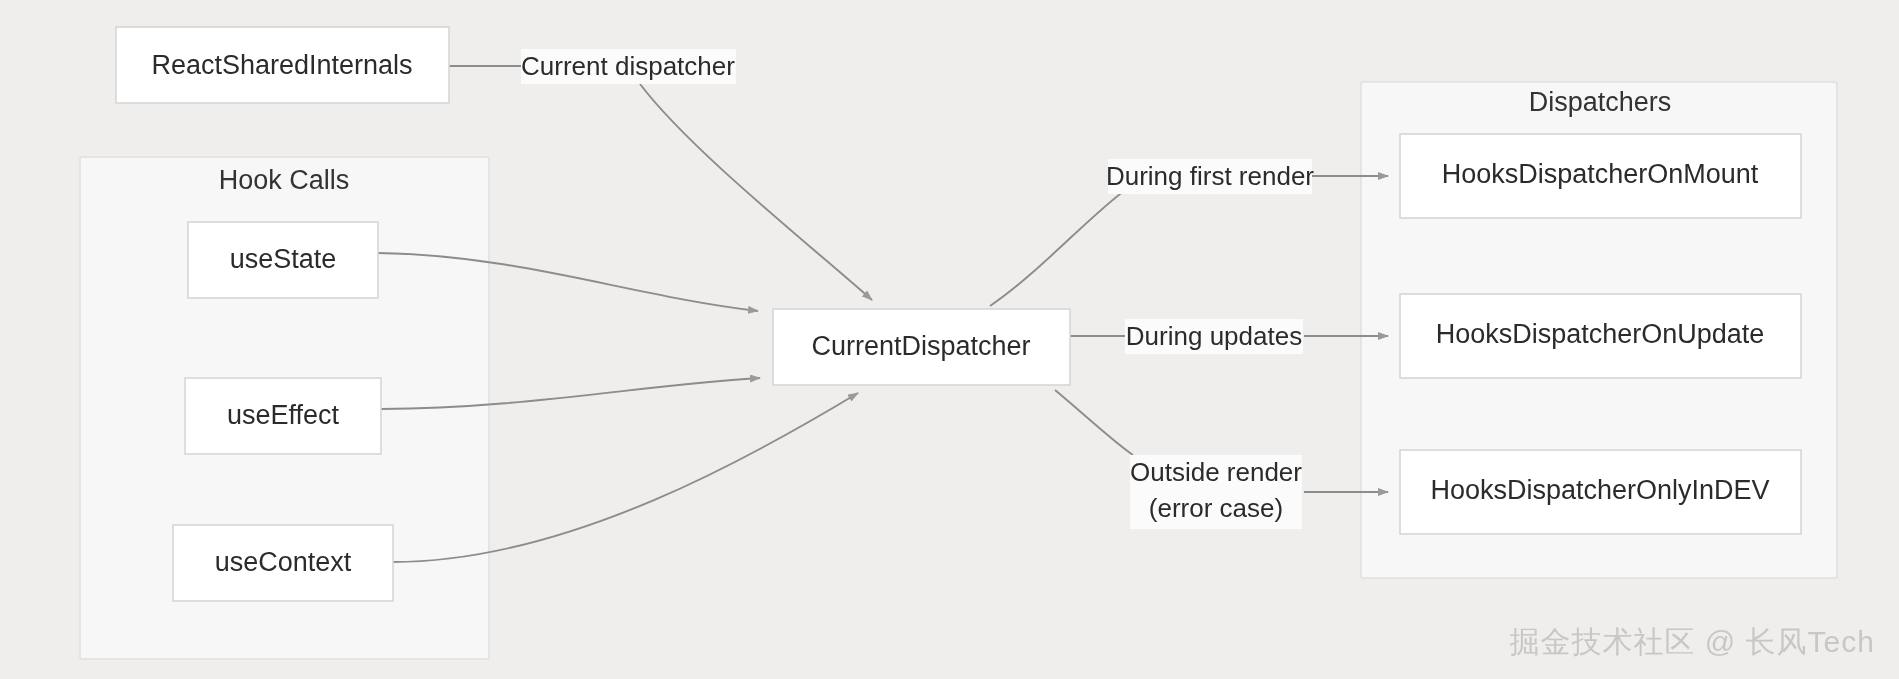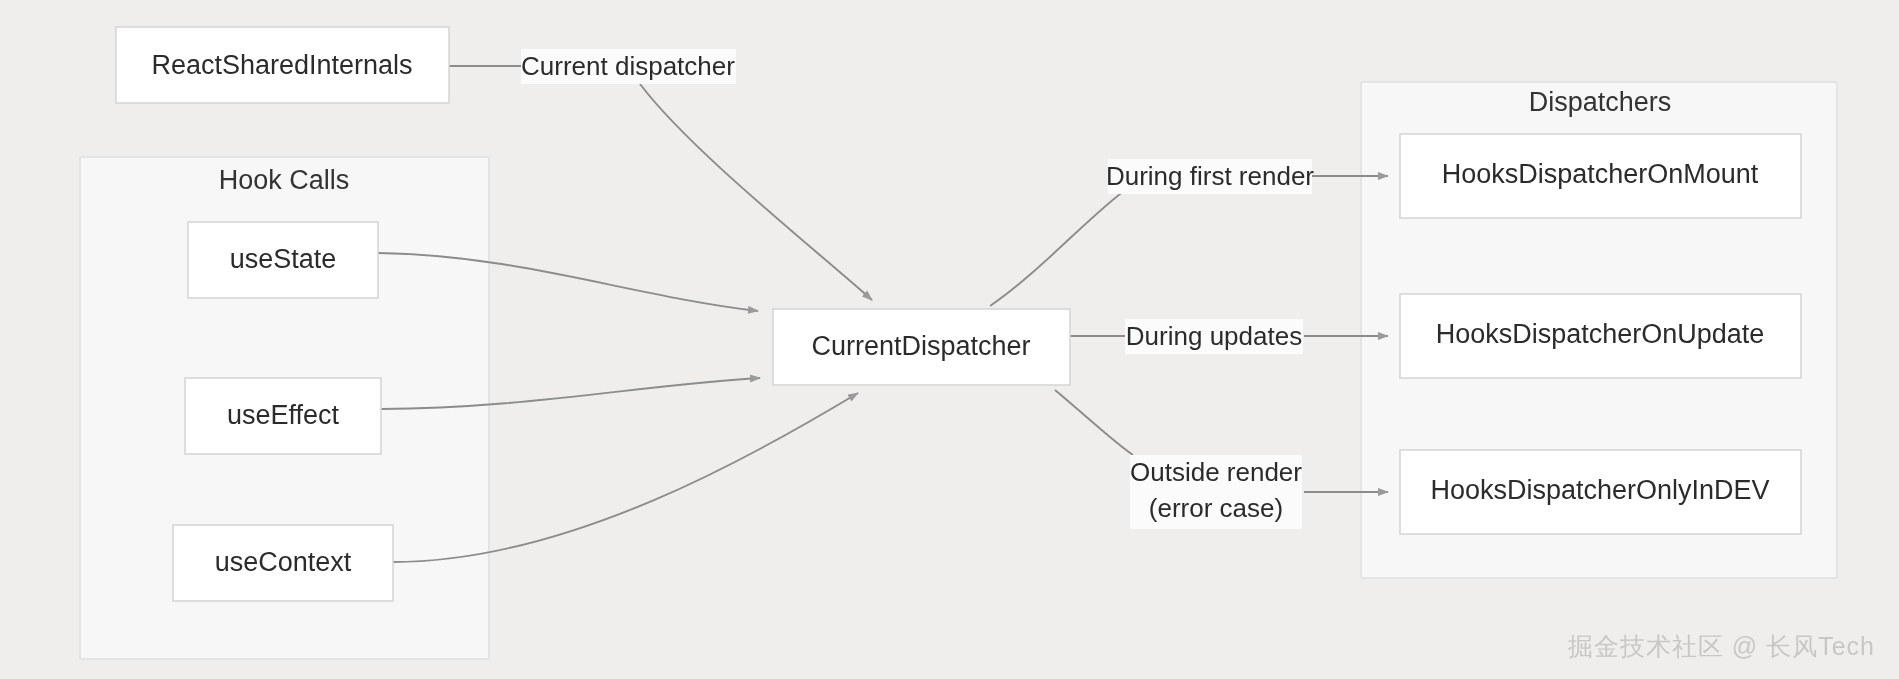--- a/index.html
+++ b/index.html
@@ -62,21 +62,21 @@
     font-size: 26px;
     fill: #2b2b2b;
     text-anchor: middle;
     dominant-baseline: middle;
   }
   .watermark {
     position: absolute;
     right: 24px;
     bottom: 16px;
     font-family: "Liberation Sans", sans-serif;
-    font-size: 25px;
+    font-size: 30px;
     color: #c9c7c4;
     letter-spacing: 1px;
     white-space: nowrap;
     user-select: none;
   }
 </style>
 </head>
 <body>
 
 <div id="diagram-root">

